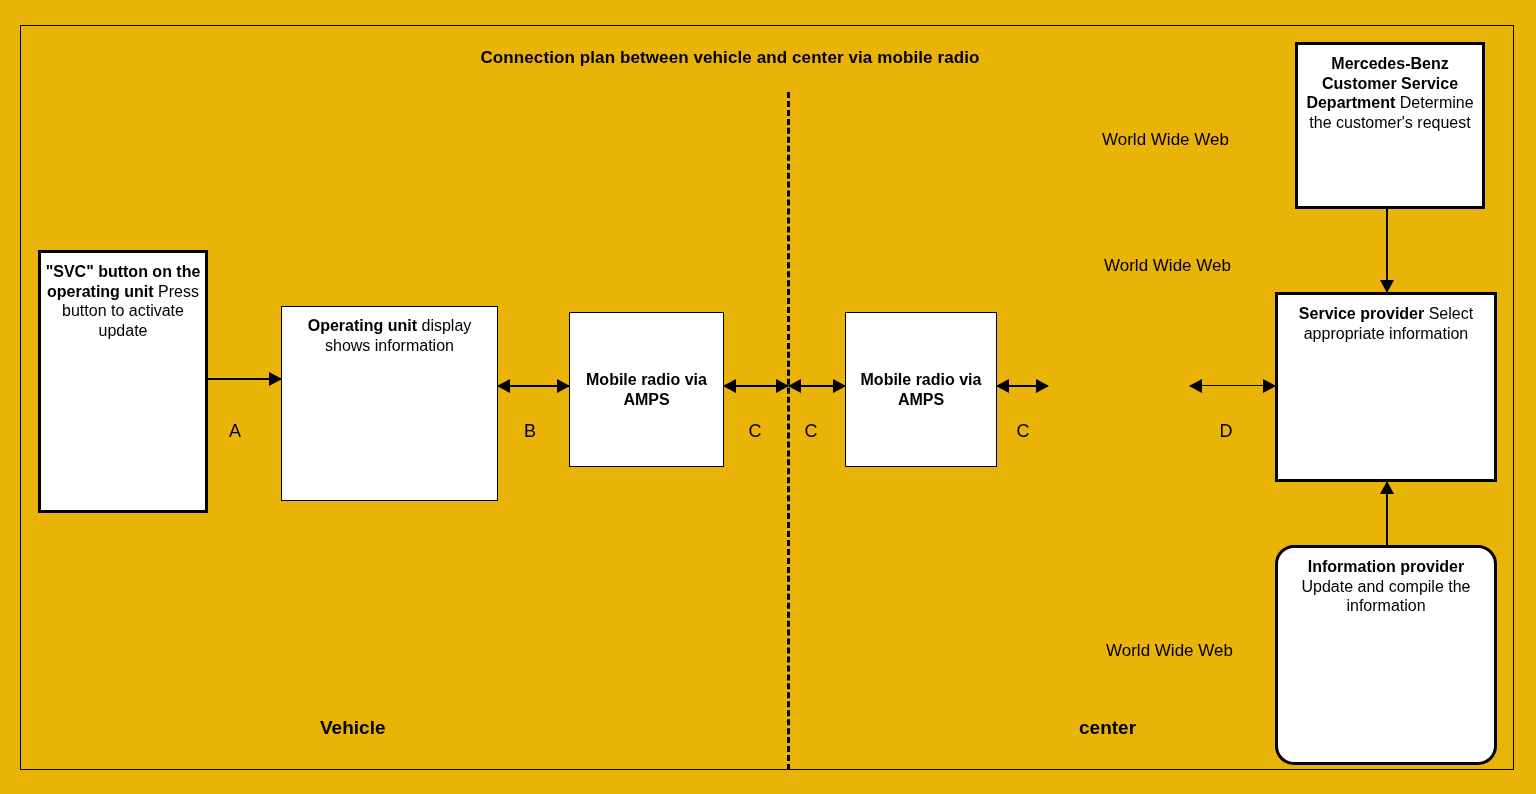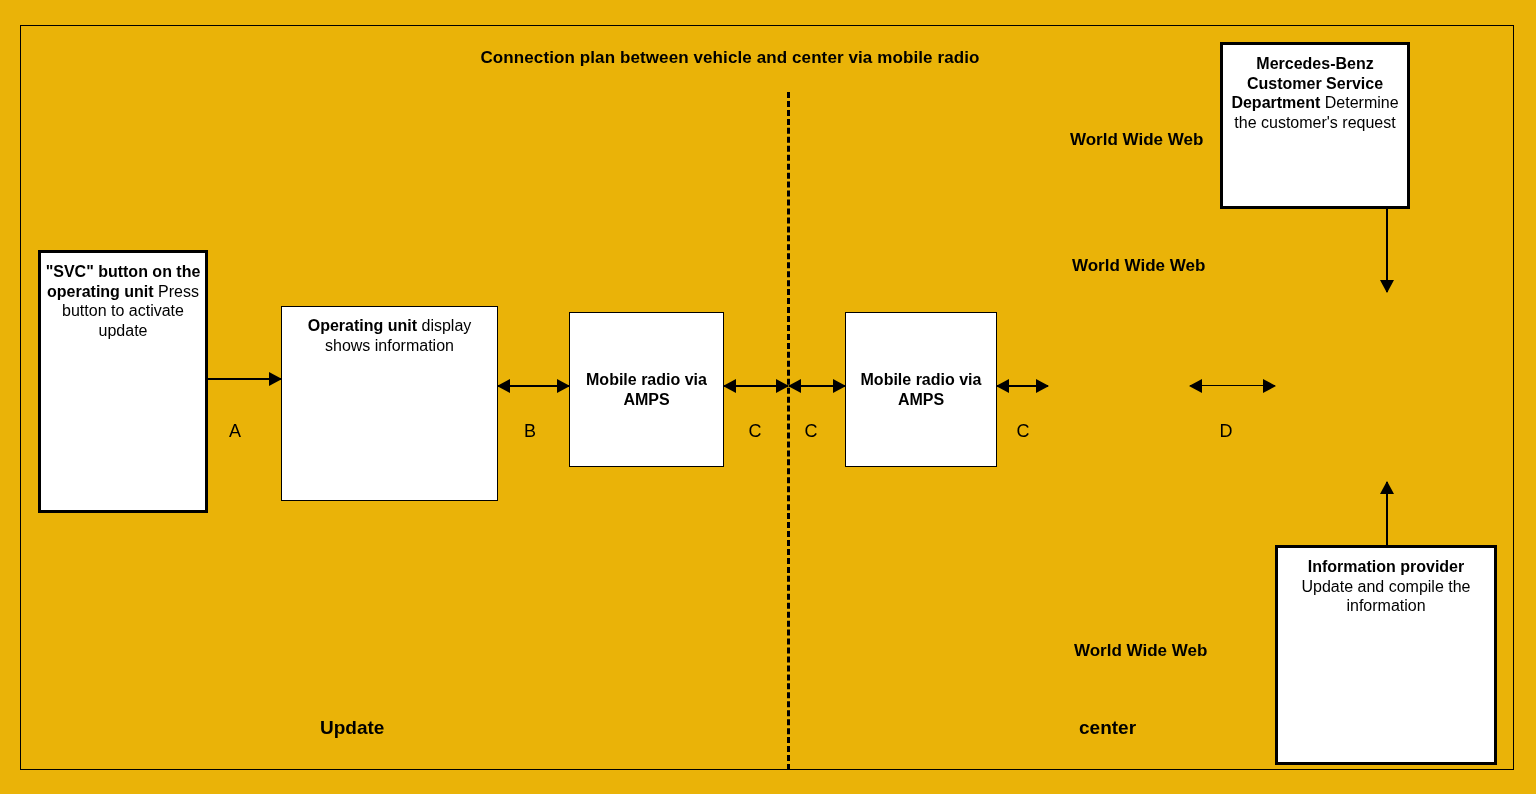--- a/index.html
+++ b/index.html
@@ -83,23 +83,23 @@
     display: flex;
     align-items: center;
     justify-content: center;
   }
 
   #box-svc       { left: 38px;   top: 250px; width: 170px; height: 263px; font-size: 16px; }
   #box-opunit    { left: 281px;  top: 306px; width: 217px; height: 195px; font-size: 16px; }
   #box-radio1    { left: 569px;  top: 312px; width: 155px; height: 155px; font-size: 16px; }
   #box-radio2    { left: 845px;  top: 312px; width: 152px; height: 155px; font-size: 16px; }
   #box-soc       { left: 1048px; top: 291px; width: 142px; height: 176px; font-size: 16px; }
-  #box-mbcs      { left: 1220px; top: 42px;  width: 190px; height: 167px; font-size: 16px; text-align: center; }
+  #box-mbcs      { left: 1295px; top: 42px;  width: 190px; height: 167px; font-size: 16px; text-align: center; }
   #box-provider  { left: 1275px; top: 292px; width: 222px; height: 190px; font-size: 16px; }
-  #box-infoprov  { left: 1275px; top: 545px; width: 222px; height: 220px; font-size: 16px; }
+  #box-infoprov  { left: 1275px; top: 545px; width: 222px; height: 220px; font-size: 16px; border-radius: 19px; }
 
   
   .harrow {
     position: absolute;
     height: 2px;
     background: #000000;
   }
   .harrow.thin { height: 1px; }
   .head {
     position: absolute;
@@ -145,22 +145,23 @@
     font-size: 18px;
     font-weight: normal;
     text-align: center;
     width: 26px;
   }
 
   
   .www {
     position: absolute;
     font-size: 17px;
-    font-weight: bold;
+    font-weight: normal;
     white-space: nowrap;
+    margin-left: 32px;
   }
   .zone {
     position: absolute;
     font-size: 19px;
     font-weight: bold;
     white-space: nowrap;
   }
 </style>
 </head>
 <body>
@@ -200,20 +201,26 @@
   </div>
 
 
   <div class="box thick top" id="box-mbcs">
     <div class="box-inner">
       <span class="hd">Mercedes-Benz Customer Service Department</span>
       <span class="bd">Determine the customer's request</span>
     </div>
   </div>
 
+  <div class="box thick top" id="box-provider">
+    <div class="box-inner">
+      <span class="hd">Service provider</span>
+      <span class="bd">Select appropriate information</span>
+    </div>
+  </div>
 
   <div class="box thick top" id="box-infoprov">
     <div class="box-inner">
       <span class="hd">Information provider</span>
       <span class="bd">Update and compile the information</span>
     </div>
   </div>
 
   <div class="harrow" style="left:208px; top:378px; width:73px;">
     <span class="head right"></span>
@@ -255,16 +262,16 @@
   </div>
 
   <div class="varrow" style="left:1386px; top:482px; height:63px;">
     <span class="vhead up"></span>
   </div>
 
   <div class="www" style="left:1070px; top:130px;">World Wide Web</div>
   <div class="www" style="left:1072px; top:256px;">World Wide Web</div>
   <div class="www" style="left:1074px; top:641px;">World Wide Web</div>
 
-  <div class="zone" style="left:320px; top:717px;">Update</div>
+  <div class="zone" style="left:320px; top:717px;">Vehicle</div>
   <div class="zone" style="left:1079px; top:717px;">center</div>
 
 </div>
 
 </body></html>

